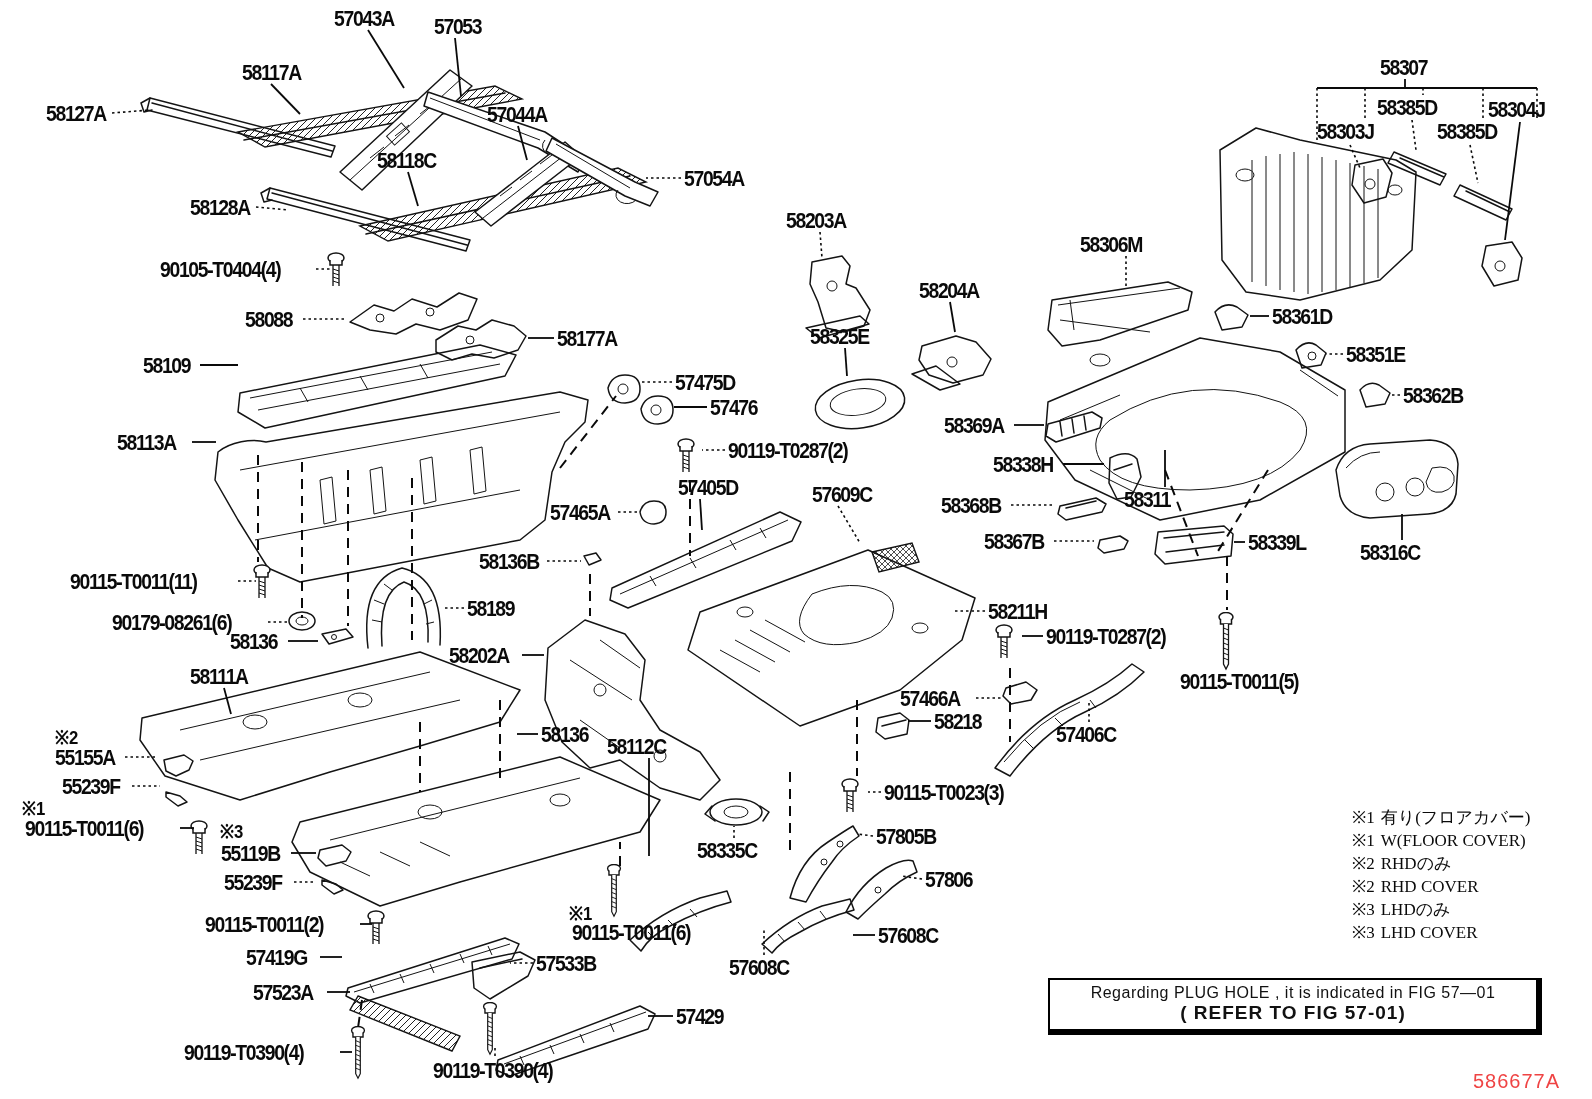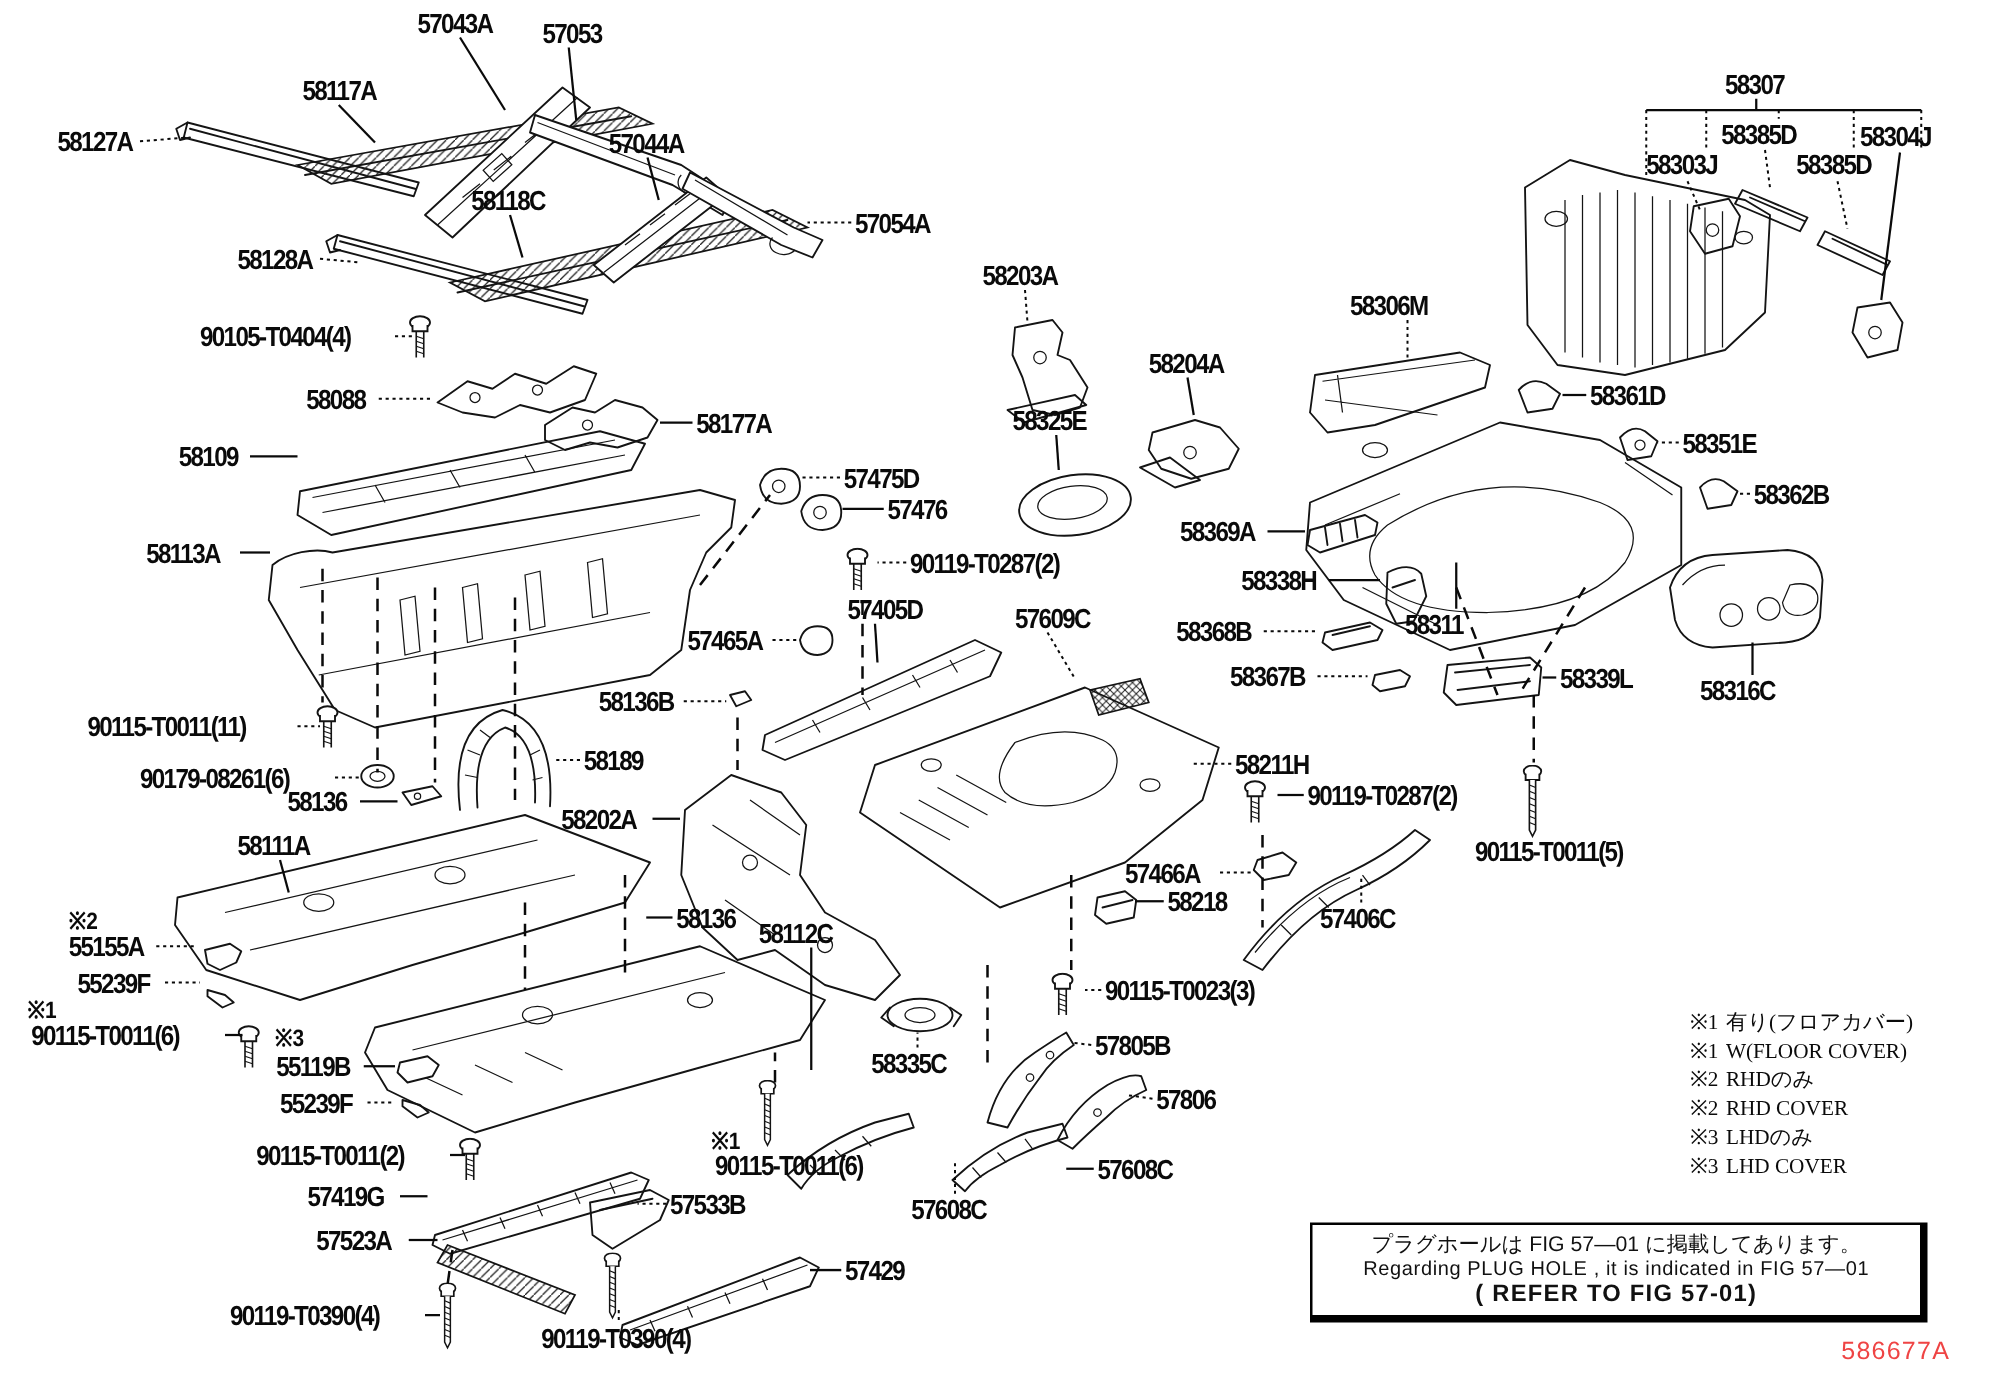--- a/index.html
+++ b/index.html
@@ -489,19 +489,18 @@
   <div id="legend">
     <div class="legrow"><span class="m">※1</span><span>有り(フロアカバー)</span></div>
     <div class="legrow"><span class="m">※1</span><span>W(FLOOR COVER)</span></div>
     <div class="legrow"><span class="m">※2</span><span>RHDのみ</span></div>
     <div class="legrow"><span class="m">※2</span><span>RHD COVER</span></div>
     <div class="legrow"><span class="m">※3</span><span>LHDのみ</span></div>
     <div class="legrow"><span class="m">※3</span><span>LHD COVER</span></div>
   </div>
 
   <div id="notebox">
-    <div class="jp">プラグホールは FIG  57—01 に掲載してあります。</div>
     <div class="en">Regarding  PLUG  HOLE , it is indicated in FIG  57—01</div>
     <div class="ref">( REFER TO FIG 57-01)</div>
   </div>
 
   <div id="docnum">586677A</div>
 </div>
 
 </body></html>

